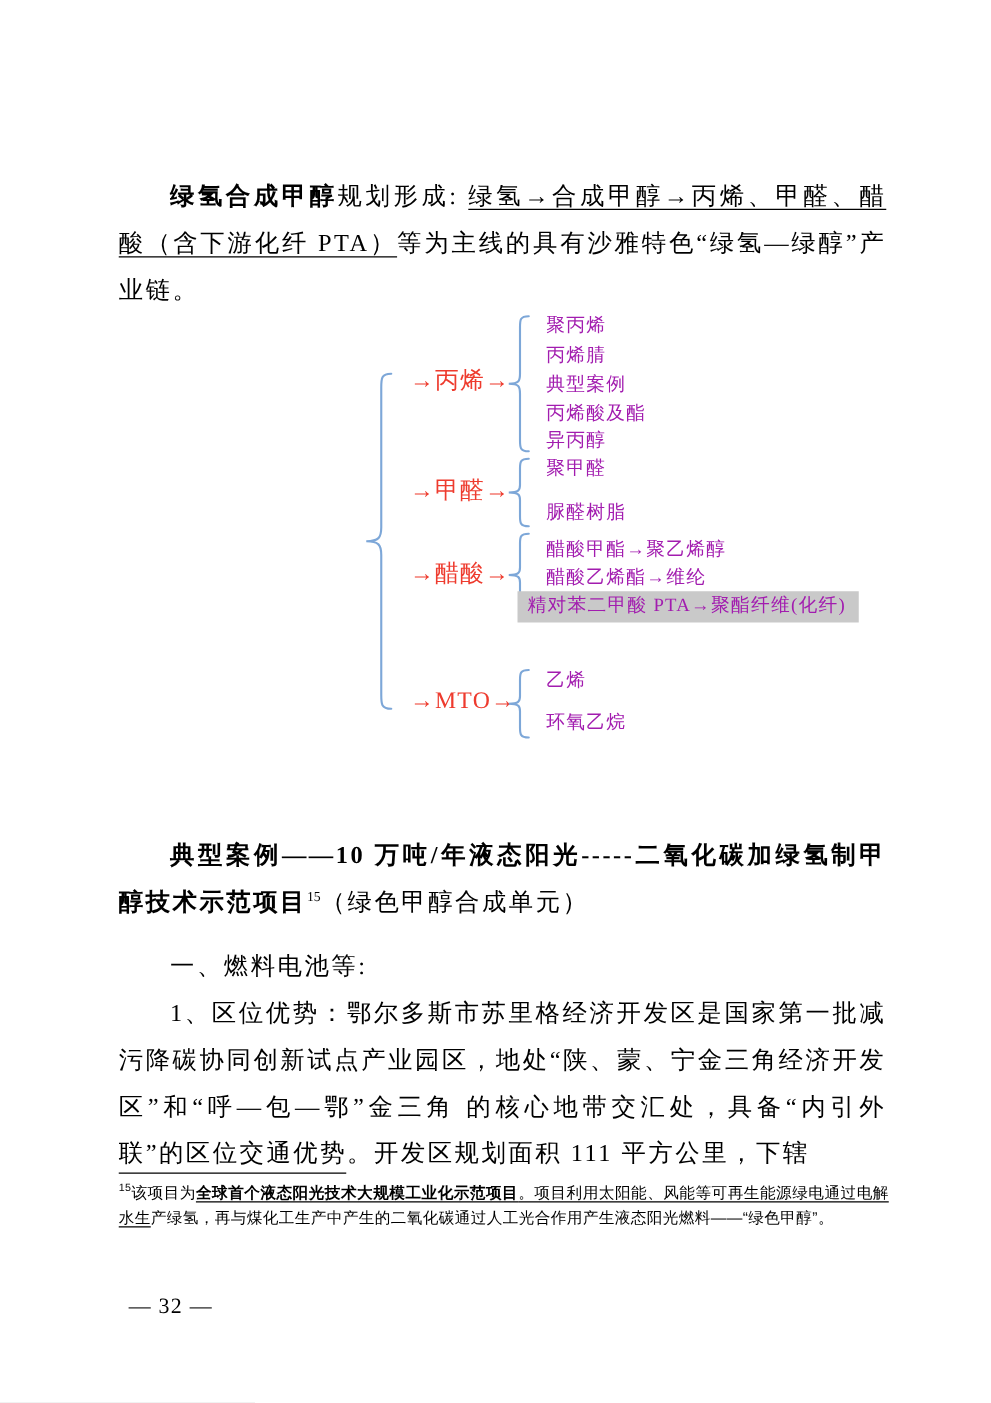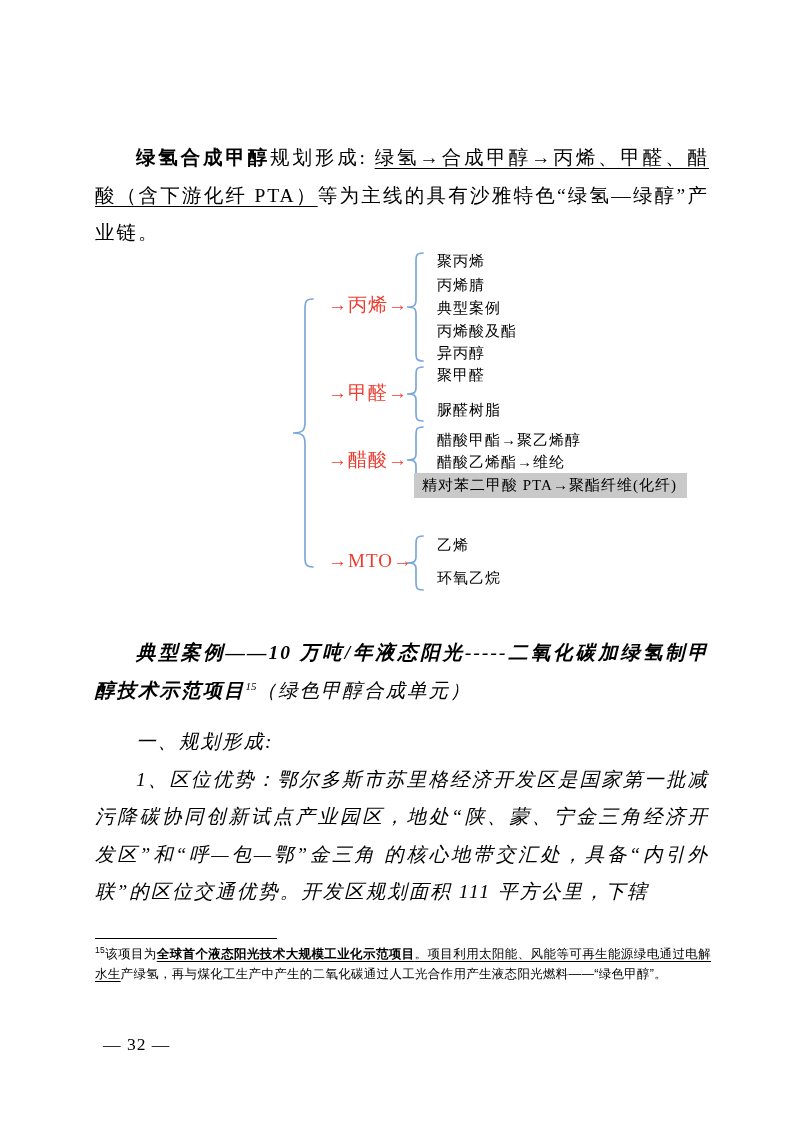--- a/index.html
+++ b/index.html
@@ -27,21 +27,21 @@
     position:absolute; left:122px; top:158px; width:164px; height:48px;
     background:#c5e0b4; border:2px solid #70ad47;
     display:flex; align-items:center; justify-content:center;
     color:#ee3b2e; font-size:17px; letter-spacing:2px;
   }
   .branch-label {
     position:absolute; left:328px; color:#ee3b2e;
     font-size:19px; line-height:24px; letter-spacing:1px; white-space:nowrap;
   }
   .sub-item {
-    position:absolute; left:437px; color:#000000;
+    position:absolute; left:437px; color:#a21caf;
     font-size:15px; line-height:23px; letter-spacing:1px; white-space:nowrap;
   }
   .blue-row { color:#5b9bd5; left:322px; font-size:16px; }
   .hl-item { left:414px; background:#c9c9c9; padding:1px 10px 1px 8px; }
   svg.brace { position:absolute; overflow:visible; }
   svg.brace path { fill:none; stroke:#7da7d8; stroke-width:1.7; stroke-linecap:round; }
   .caption-box {
     position:absolute; left:186px; top:350px; width:446px; height:46px;
     border:1px solid #9dc3e6; background:#fff;
     display:flex; align-items:center; justify-content:center;
@@ -108,23 +108,23 @@
 
     <div class="sub-item" style="top:179px;">醋酸甲酯→聚乙烯醇</div>
     <div class="sub-item" style="top:201px;">醋酸乙烯酯→维纶</div>
     <div class="sub-item hl-item" style="top:223px;">精对苯二甲酸 PTA→聚酯纤维(化纤)</div>
 
     <div class="sub-item" style="top:284px;">乙烯</div>
     <div class="sub-item" style="top:317px;">环氧乙烷</div>
 
   </div>
 
-  <div class="doc-text" style="top:634px;font-style:italic;">
+  <div class="doc-text" style="top:666px;">
     <p><span class="b">典型案例——10 万吨/年液态阳光-----二氧化碳加绿氢制甲醇技术示范项目</span><sup class="fnref">15</sup><span>（绿色甲醇合成单元）</span></p>
-    <p class="sect-gap">一、规划形成:</p>
+    <p class="sect-gap">一、燃料电池等:</p>
     <p>1、区位优势：鄂尔多斯市苏里格经济开发区是国家第一批减污降碳协同创新试点产业园区，地处“陕、蒙、宁金三角经济开发区”和“呼—包—鄂”金三角 的核心地带交汇处，具备“内引外联”的区位交通优势。开发区规划面积 111 平方公里，下辖</p>
   </div>
 
   <div class="footnote-area">
     <div class="fn-rule"></div>
     <div class="fn-text"><sup>15</sup><span>该项目为</span><span class="b u">全球首个液态阳光技术大规模工业化示范项目</span><span class="u">。项目利用太阳能、风能等可再生能源绿电通过电解水生</span><span>产绿氢，再与煤化工生产中产生的二氧化碳通过人工光合作用产生液态阳光燃料——“绿色甲醇”。</span></div>
   </div>
 
   <div class="page-num">— 32 —</div>
 

